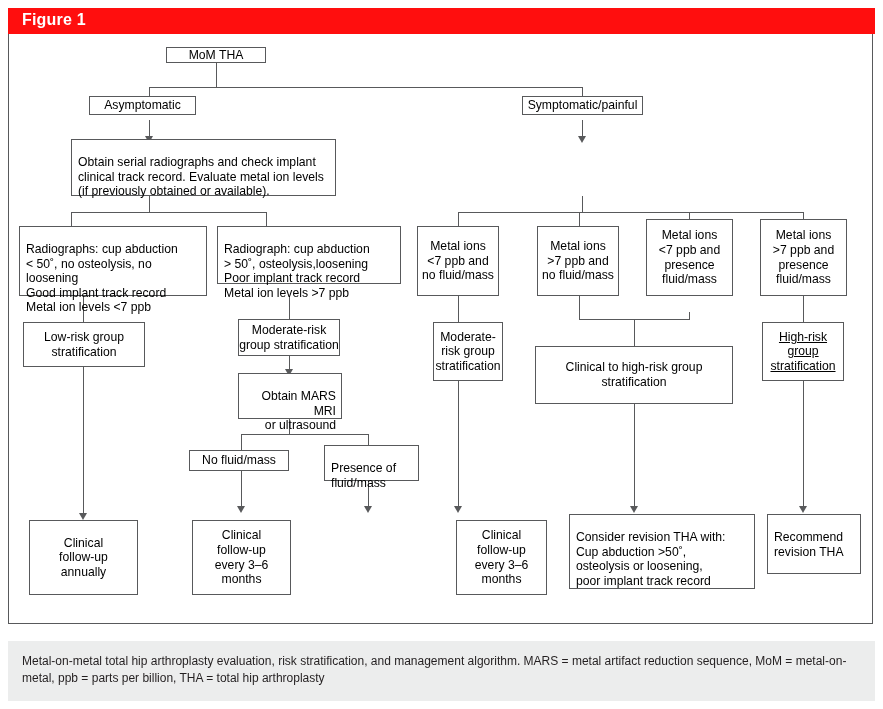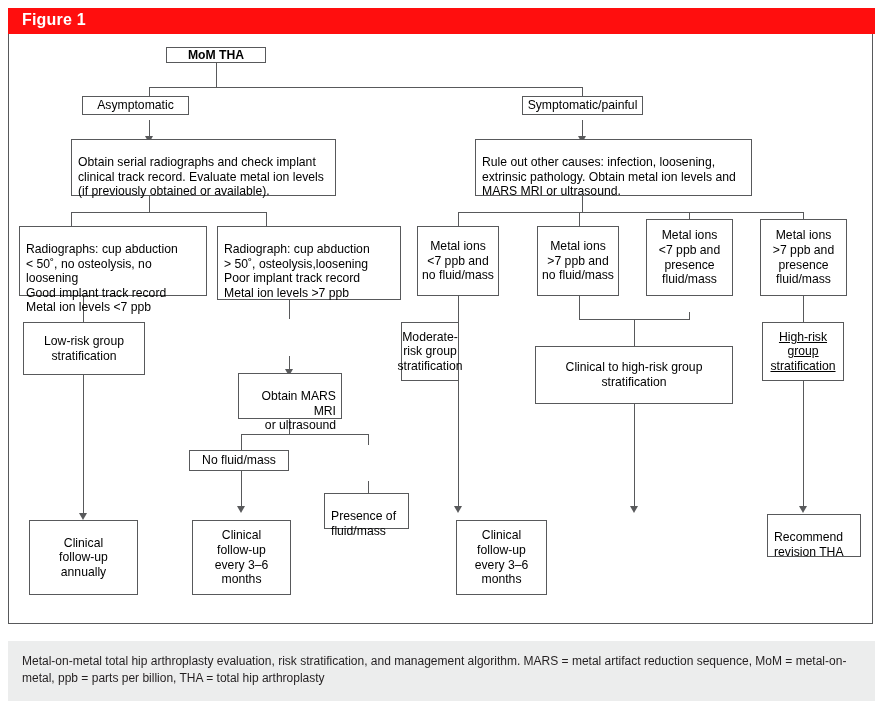--- a/index.html
+++ b/index.html
@@ -129,53 +129,48 @@
     <div class="ln vl" style="left:625px;top:285px;height:27px;"></div>
 
     <div class="ln vl" style="left:625px;top:370px;height:105px;"></div>
     <div class="arw" style="left:620.5px;top:472px;"></div>
 
     <div class="ln vl" style="left:794px;top:262px;height:26px;"></div>
 
     <div class="ln vl" style="left:794px;top:347px;height:128px;"></div>
     <div class="arw" style="left:789.5px;top:472px;"></div>
 
-    <div class="node c" style="left:157px;top:13px;width:100px;height:16px;font-weight:bold;">
+    <div class="node c" style="left:157px;top:13px;width:100px;height:16px;">
       <span class="t">MoM THA</span>
     </div>
 
-    <div class="node c" style="left:73px;top:62px;width:107px;height:19px;">
+    <div class="node c" style="left:80px;top:62px;width:107px;height:19px;">
       <span class="t">Asymptomatic</span>
     </div>
 
     <div class="node c" style="left:513px;top:62px;width:121px;height:19px;">
       <span class="t">Symptomatic/painful</span>
     </div>
 
     <div class="node l" style="left:62px;top:105px;width:265px;height:57px;">
       <span class="t">Obtain serial radiographs and check implant
 clinical track record. Evaluate metal ion levels
 (if previously obtained or available).</span>
     </div>
 
-    <div class="node l" style="left:466px;top:105px;width:277px;height:57px;">
-      <span class="t">Rule out other causes: infection, loosening,
-extrinsic pathology. Obtain metal ion levels and
-MARS MRI or ultrasound.</span>
-    </div>
 
     <div class="node l" style="left:10px;top:192px;width:188px;height:70px;">
       <span class="t">Radiographs: cup abduction
 &lt; 50˚, no osteolysis, no
 loosening
 Good implant track record
 Metal ion levels &lt;7 ppb</span>
     </div>
 
-    <div class="node l" style="left:208px;top:192px;width:184px;height:74px;">
+    <div class="node l" style="left:208px;top:192px;width:184px;height:58px;">
       <span class="t">Radiograph: cup abduction
 &gt; 50˚, osteolysis,loosening
 Poor implant track record
 Metal ion levels &gt;7 ppb</span>
     </div>
 
     <div class="node c" style="left:408px;top:192px;width:82px;height:70px;">
       <span class="t">Metal ions
 &lt;7 ppb and
 no fluid/mass</span>
@@ -194,27 +189,31 @@
 fluid/mass</span>
     </div>
 
     <div class="node c" style="left:751px;top:185px;width:87px;height:77px;">
       <span class="t">Metal ions
 &gt;7 ppb and
 presence
 fluid/mass</span>
     </div>
 
-    <div class="node c" style="left:14px;top:288px;width:122px;height:53px;">
+    <div class="node c" style="left:14px;top:288px;width:122px;height:45px;">
       <span class="t">Low-risk group
 stratification</span>
     </div>
 
-
-    <div class="node c" style="left:392px;top:288px;width:58px;height:59px;">
+    <div class="node c" style="left:229px;top:285px;width:102px;height:37px;">
+      <span class="t">Moderate-risk
+group stratification</span>
+    </div>
+
+    <div class="node c" style="left:424px;top:288px;width:70px;height:59px;">
       <span class="t">Moderate-
 risk group
 stratification</span>
     </div>
 
     <div class="node c" style="left:526px;top:312px;width:198px;height:58px;">
       <span class="t">Clinical to high-risk group
 stratification</span>
     </div>
 
@@ -226,21 +225,21 @@
 
     <div class="node l" style="left:229px;top:339px;width:104px;height:46px;text-align:right;">
       <span class="t">Obtain MARS MRI
 or ultrasound</span>
     </div>
 
     <div class="node c" style="left:180px;top:416px;width:100px;height:21px;">
       <span class="t">No fluid/mass</span>
     </div>
 
-    <div class="node l" style="left:315px;top:411px;width:85px;height:36px;margin-top:48px;">
+    <div class="node l" style="left:315px;top:411px;width:95px;height:36px;">
       <span class="t">Presence of
 fluid/mass</span>
     </div>
 
     <div class="node c" style="left:20px;top:486px;width:109px;height:75px;">
       <span class="t">Clinical
 follow-up
 annually</span>
     </div>
 
@@ -252,22 +251,28 @@
     </div>
 
 
     <div class="node c" style="left:447px;top:486px;width:91px;height:75px;">
       <span class="t">Clinical
 follow-up
 every 3–6
 months</span>
     </div>
 
-
-    <div class="node l" style="left:758px;top:480px;width:94px;height:43px;">
+    <div class="node l" style="left:560px;top:480px;width:186px;height:75px;">
+      <span class="t">Consider revision THA with:
+  Cup abduction &gt;50˚,
+  osteolysis or loosening,
+  poor implant track record</span>
+    </div>
+
+    <div class="node l" style="left:758px;top:480px;width:94px;height:60px;">
       <span class="t">Recommend
 revision THA</span>
     </div>
 
   </div>
 
   <div class="caption">
     <p>Metal-on-metal total hip arthroplasty evaluation, risk stratification, and management algorithm. MARS = metal artifact reduction sequence, MoM = metal-on-metal, ppb = parts per billion, THA = total hip arthroplasty</p>
   </div>
 

